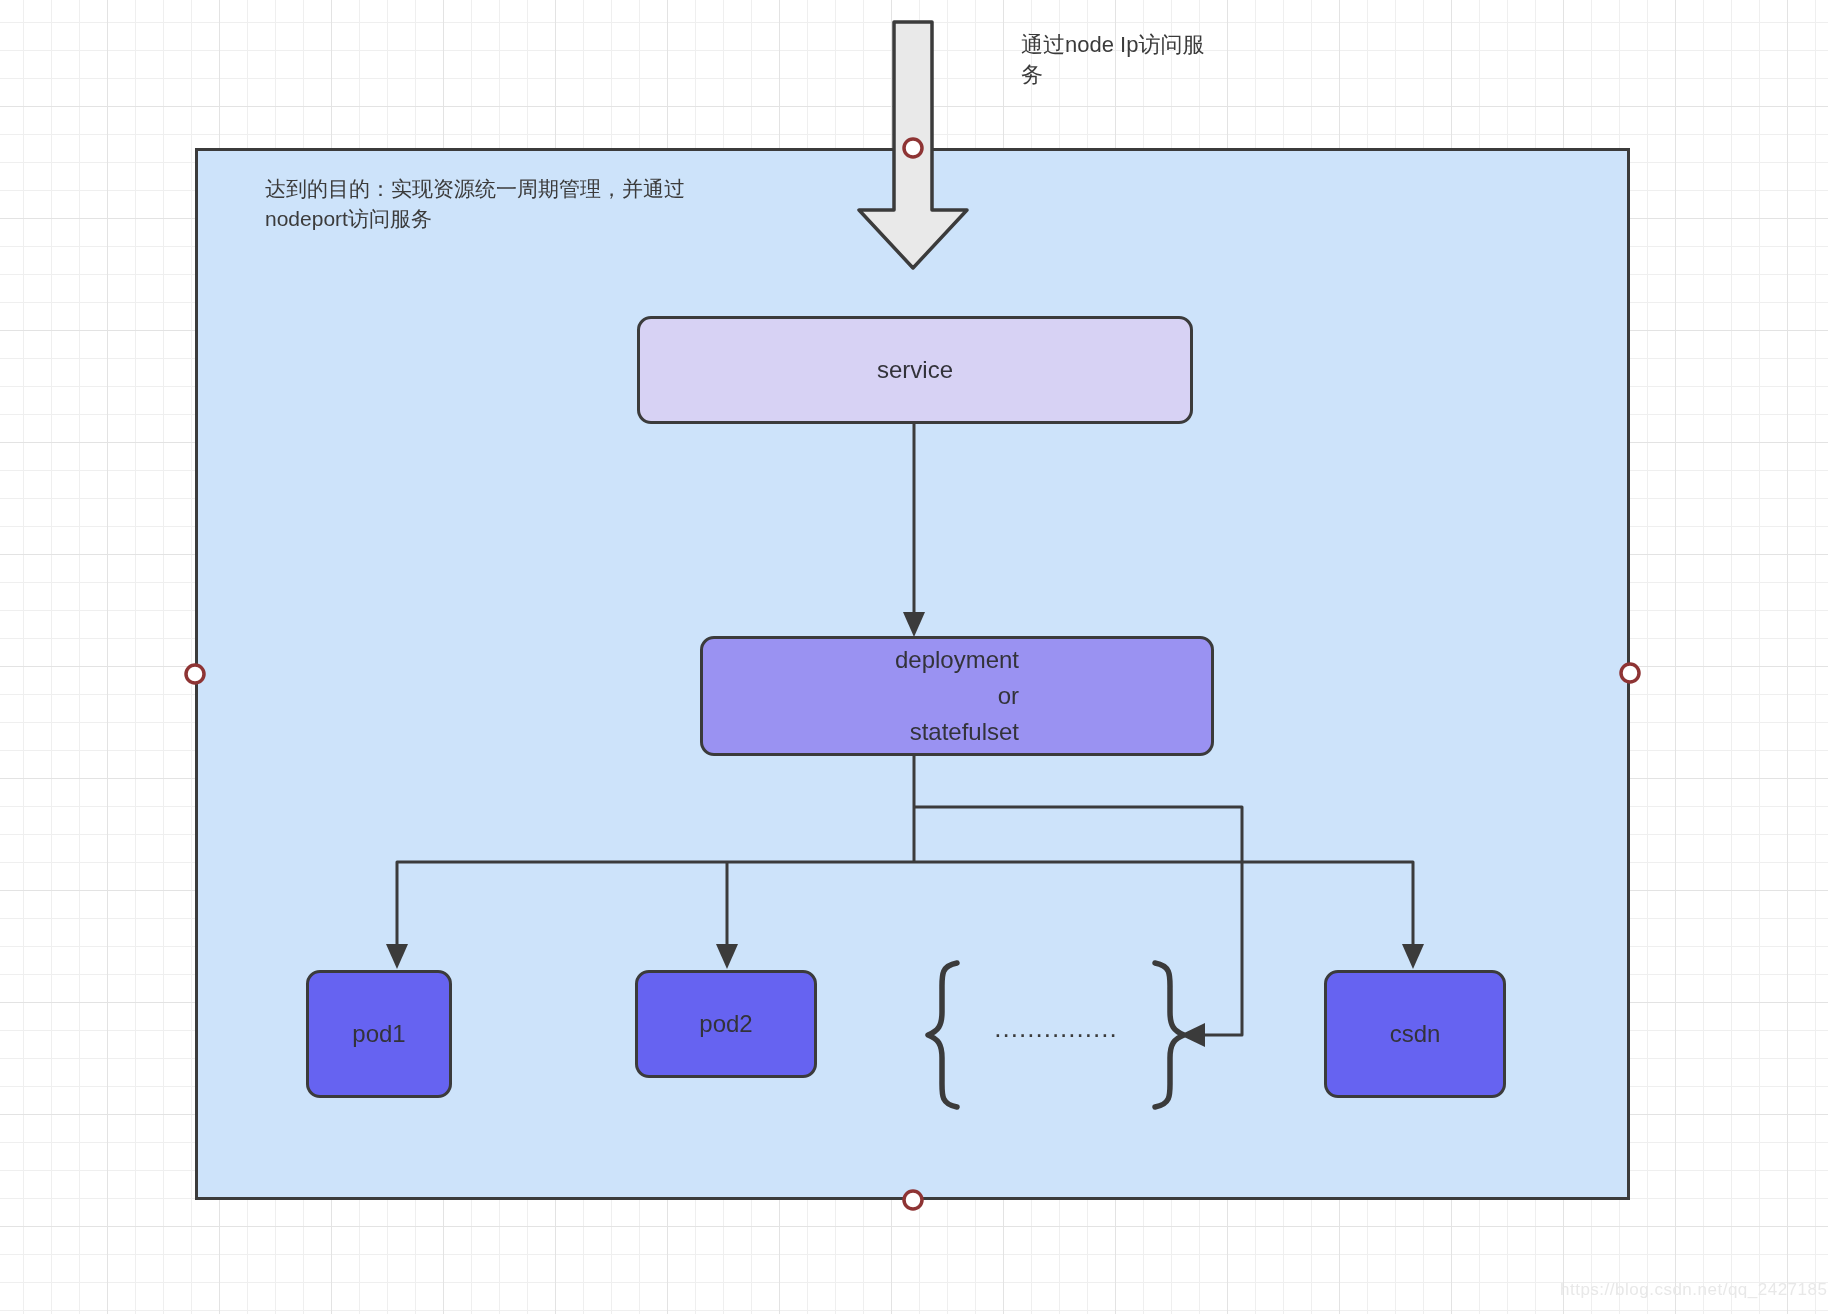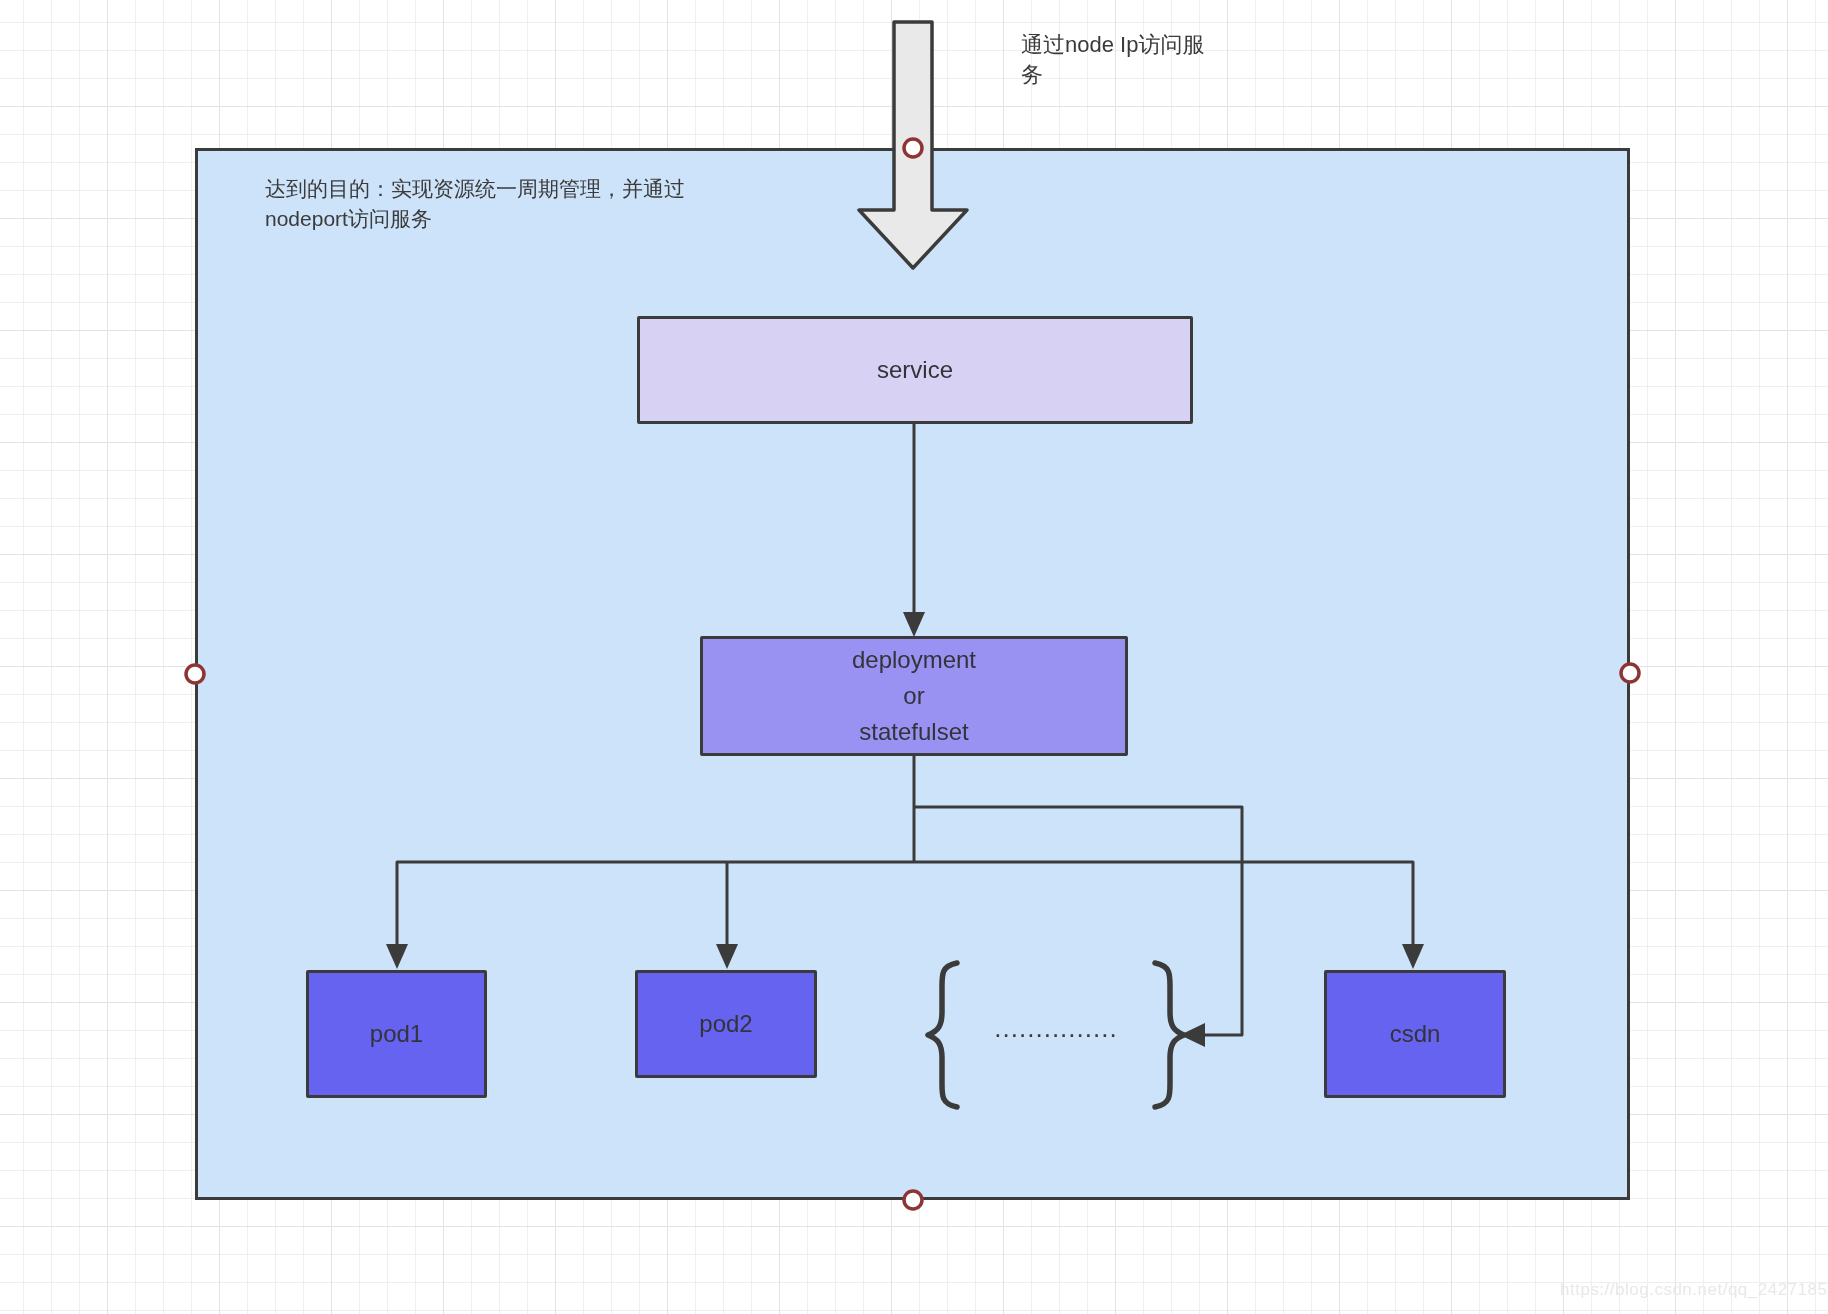--- a/index.html
+++ b/index.html
@@ -30,29 +30,29 @@
     left:265px;top:174px;width:640px;
     font-size:21px;line-height:30px;text-align:left;
   }
   .top-caption{
     left:1021px;top:30px;width:270px;
     font-size:22px;line-height:30px;
   }
   .node{
     position:absolute;box-sizing:border-box;
     border:3px solid var(--stroke,#3b3b3b);
-    border-radius:2px;
+    border-radius:14px;
     display:flex;align-items:center;justify-content:center;
     text-align:center;
     color:#33333a;font-size:24px;line-height:36px;
     white-space:pre-line;
   }
   .node-service{left:637px;top:316px;width:556px;height:108px;background:var(--fill-service,#d7d2f4);}
-  .node-deployment{left:700px;top:636px;width:428px;height:120px;background:var(--fill-deployment,#9a92f2);}
-  .node-pod1{left:306px;top:970px;width:181px;height:128px;background:var(--fill-pod1,#6663f1);align-items:center;}
+  .node-deployment{left:700px;top:636px;width:514px;height:120px;background:var(--fill-deployment,#9a92f2);text-align:right;}
+  .node-pod1{left:306px;top:970px;width:146px;height:128px;background:var(--fill-pod1,#6663f1);align-items:center;}
   .node-pod2{left:635px;top:970px;width:182px;height:108px;background:var(--fill-pod2,#6663f1);}
   .node-podn{left:1324px;top:970px;width:182px;height:128px;background:var(--fill-podn,#6663f1);}
   .ellipsis{
     position:absolute;left:972px;top:1012px;width:168px;
     text-align:center;font-size:26px;line-height:32px;letter-spacing:1px;
     color:#3b3b3b;
   }
   svg.overlay{
     position:absolute;left:0;top:0;width:1828px;height:1314px;
     pointer-events:none;

